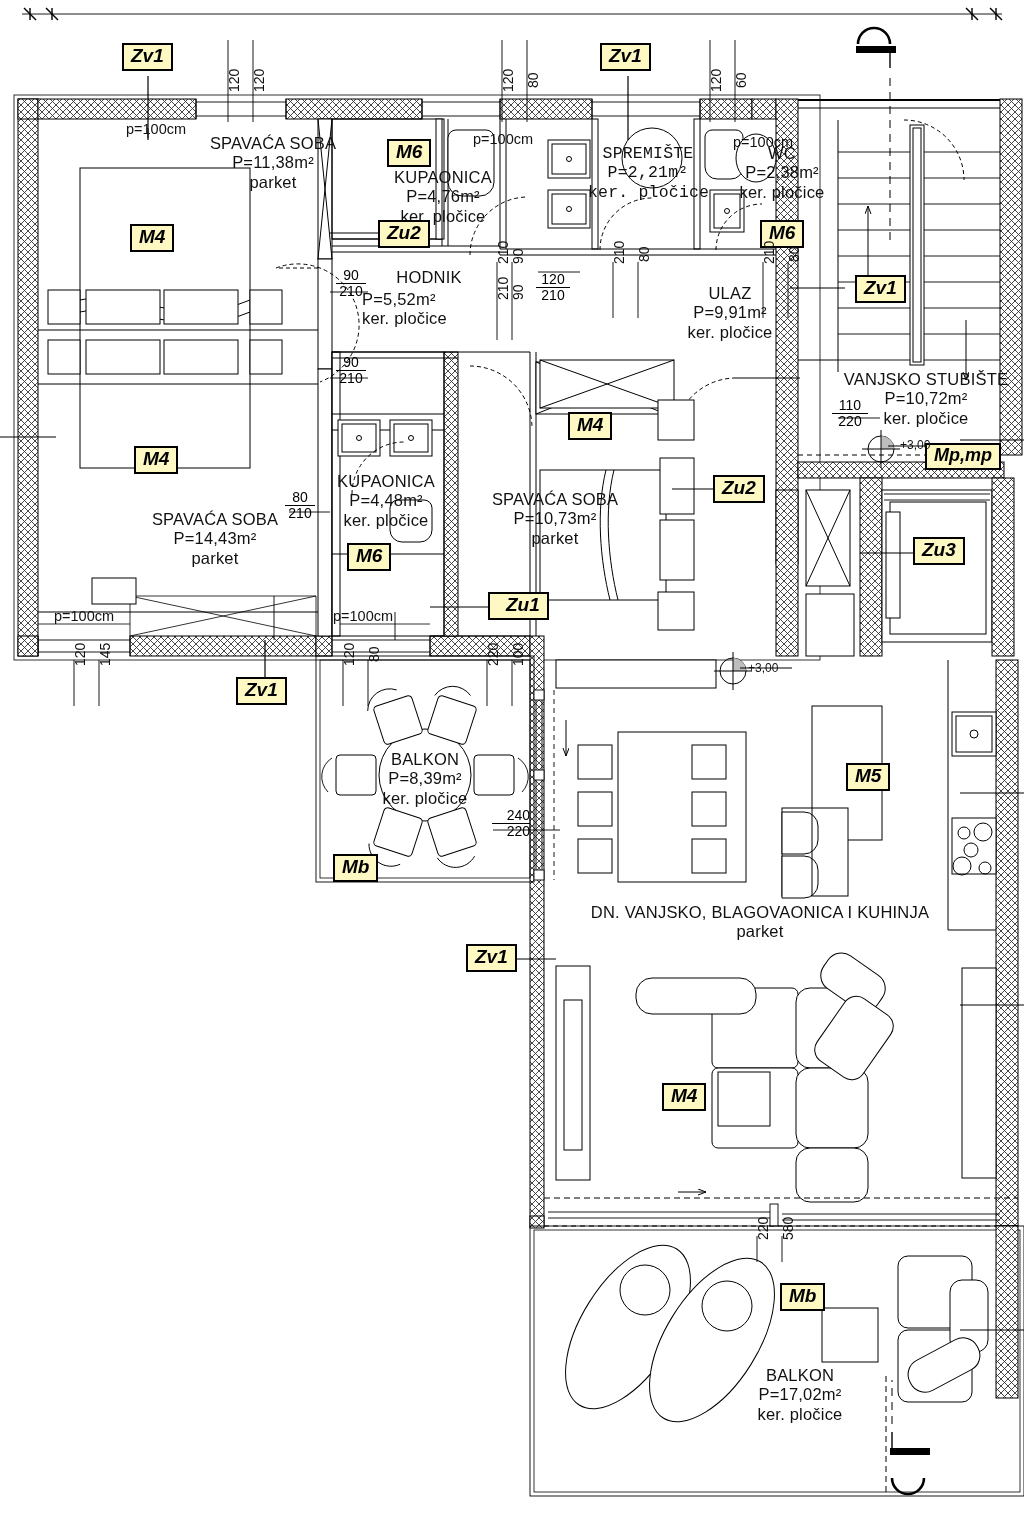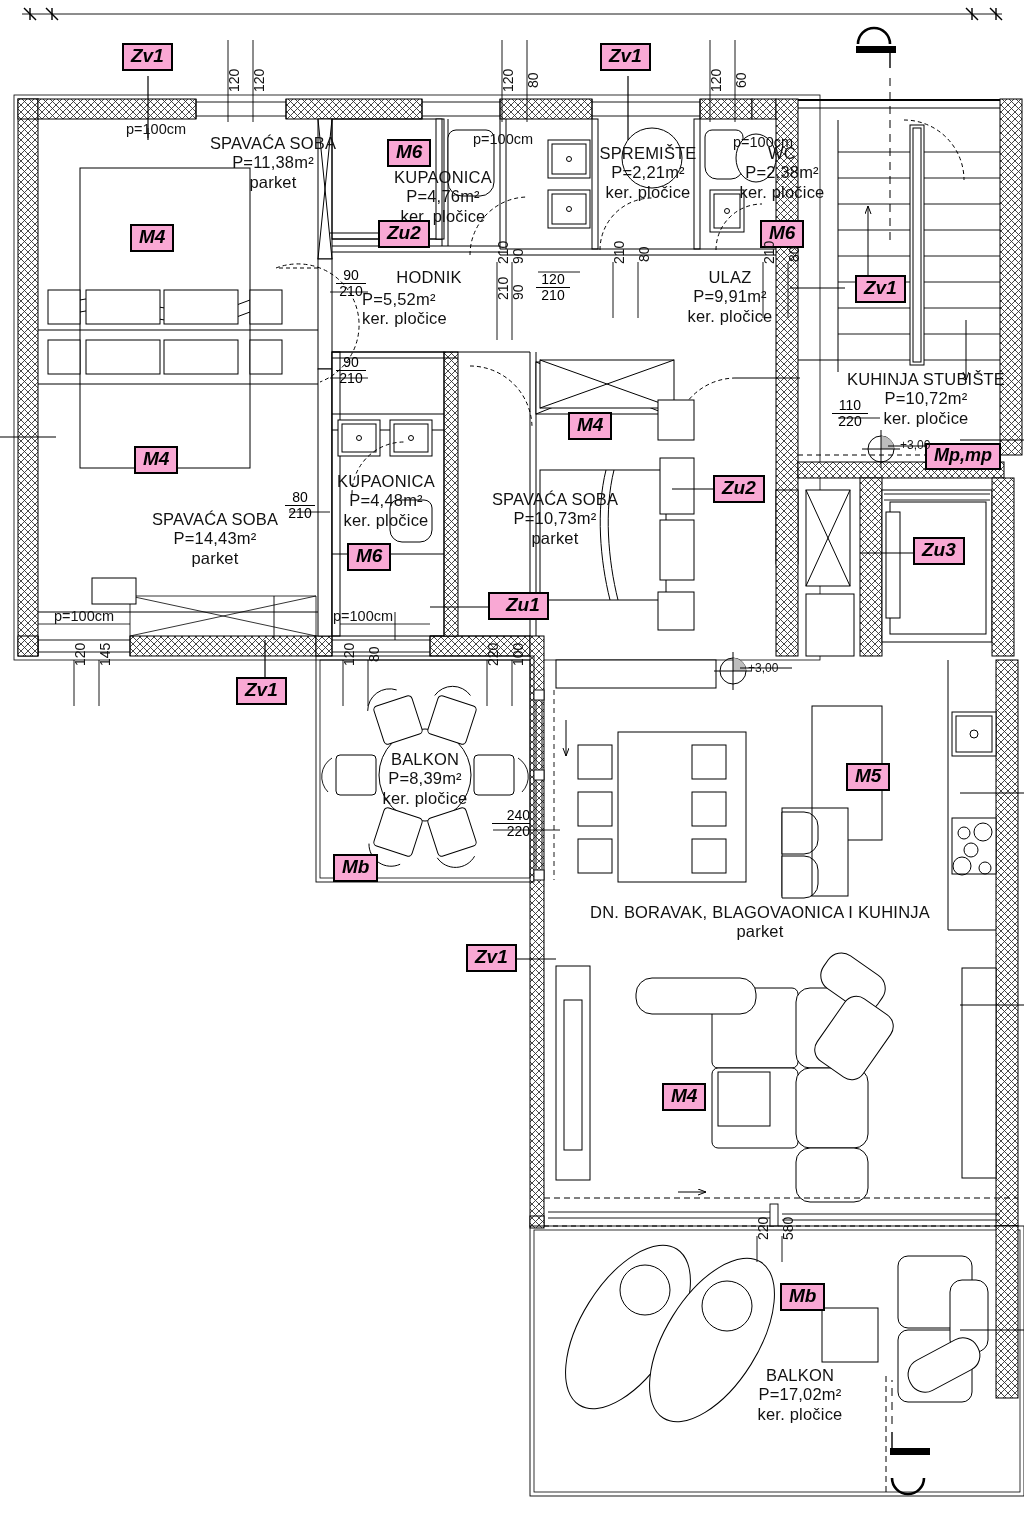--- a/index.html
+++ b/index.html
@@ -4,21 +4,21 @@
 <style>
   html,body{margin:0;padding:0;background:#ffffff;}
   body{font-family:"Liberation Sans",sans-serif;color:#000;}
   #plan{position:relative;width:1024px;height:1523px;background:#fff;overflow:hidden;}
   #plan svg{position:absolute;left:0;top:0;}
   .txt{position:absolute;white-space:nowrap;font-family:"Liberation Sans",sans-serif;color:#111;line-height:1.18;}
   .rm{font-size:16.5px;text-align:center;letter-spacing:.2px;}
   .rm .l2{font-size:16.5px;}
   .dimv{font-size:14px;transform:rotate(-90deg);transform-origin:left top;}
   .pcm{font-size:14.5px;}
-  .tag{position:absolute;border:2px solid #000;background:#f9a8d4;font-style:italic;font-weight:bold;font-size:19px;
+  .tag{position:absolute;border:2px solid #000;background:#fef9c3;font-style:italic;font-weight:bold;font-size:19px;
        padding:1px 7px 2px 7px;line-height:1.1;font-family:"Liberation Sans",sans-serif;}
   .elev{font-size:12px;}
   .frac{position:absolute;font-size:14px;text-align:center;line-height:1.05;}
   .frac .a{display:block;}
   .frac .b{display:block;border-top:1.2px solid #000;}
 </style>
 </head>
 <body>
 
 <div id="plan">
@@ -461,48 +461,48 @@
   <div class="l2">P=11,38m²</div>
   <div class="l2">parket</div>
 </div>
 
 <div class="txt rm" style="left:368px;top:168px;width:150px;">
   <div>KUPAONICA</div>
   <div class="l2">P=4,76m²</div>
   <div class="l2">ker. pločice</div>
 </div>
 
-<div class="txt rm" style="left:588px;top:144px;width:120px;">
+<div class="txt rm" style="left:588px;top:144px;width:120px;font-family:Liberation Mono, monospace;">
   <div>SPREMIŠTE</div>
   <div class="l2">P=2,21m²</div>
   <div class="l2">ker. pločice</div>
 </div>
 
 <div class="txt rm" style="left:734px;top:144px;width:96px;">
   <div>WC</div>
   <div class="l2">P=2,38m²</div>
   <div class="l2">ker. pločice</div>
 </div>
 
 <div class="txt rm" style="left:374px;top:268px;width:110px;text-align:center;">
   <div>HODNIK</div>
 </div>
 <div class="txt rm" style="left:362px;top:290px;width:120px;text-align:left;">
   <div class="l2">P=5,52m²</div>
   <div class="l2">ker. pločice</div>
 </div>
 
-<div class="txt rm" style="left:650px;top:268px;width:160px;">
+<div class="txt rm" style="left:650px;top:284px;width:160px;">
   <div>ULAZ</div>
   <div class="l2">P=9,91m²</div>
   <div class="l2">ker. pločice</div>
 </div>
 
 <div class="txt rm" style="left:833px;top:370px;width:186px;">
-  <div>KUHINJA STUBIŠTE</div>
+  <div>VANJSKO STUBIŠTE</div>
   <div class="l2">P=10,72m²</div>
   <div class="l2">ker. pločice</div>
 </div>
 
 <div class="txt rm" style="left:110px;top:510px;width:210px;">
   <div>SPAVAĆA SOBA</div>
   <div class="l2">P=14,43m²</div>
   <div class="l2">parket</div>
 </div>
 
@@ -518,21 +518,21 @@
   <div class="l2">parket</div>
 </div>
 
 <div class="txt rm" style="left:352px;top:750px;width:146px;">
   <div>BALKON</div>
   <div class="l2">P=8,39m²</div>
   <div class="l2">ker. pločice</div>
 </div>
 
 <div class="txt rm" style="left:570px;top:903px;width:380px;">
-  <div>DN. BORAVAK, BLAGOVAONICA I KUHINJA</div>
+  <div>DN. VANJSKO, BLAGOVAONICA I KUHINJA</div>
   <div class="l2">parket</div>
 </div>
 
 <div class="txt rm" style="left:720px;top:1366px;width:160px;">
   <div>BALKON</div>
   <div class="l2">P=17,02m²</div>
   <div class="l2">ker. pločice</div>
 </div>
 
 <div class="tag" style="left:122px;top:43px;">Zv1</div>

